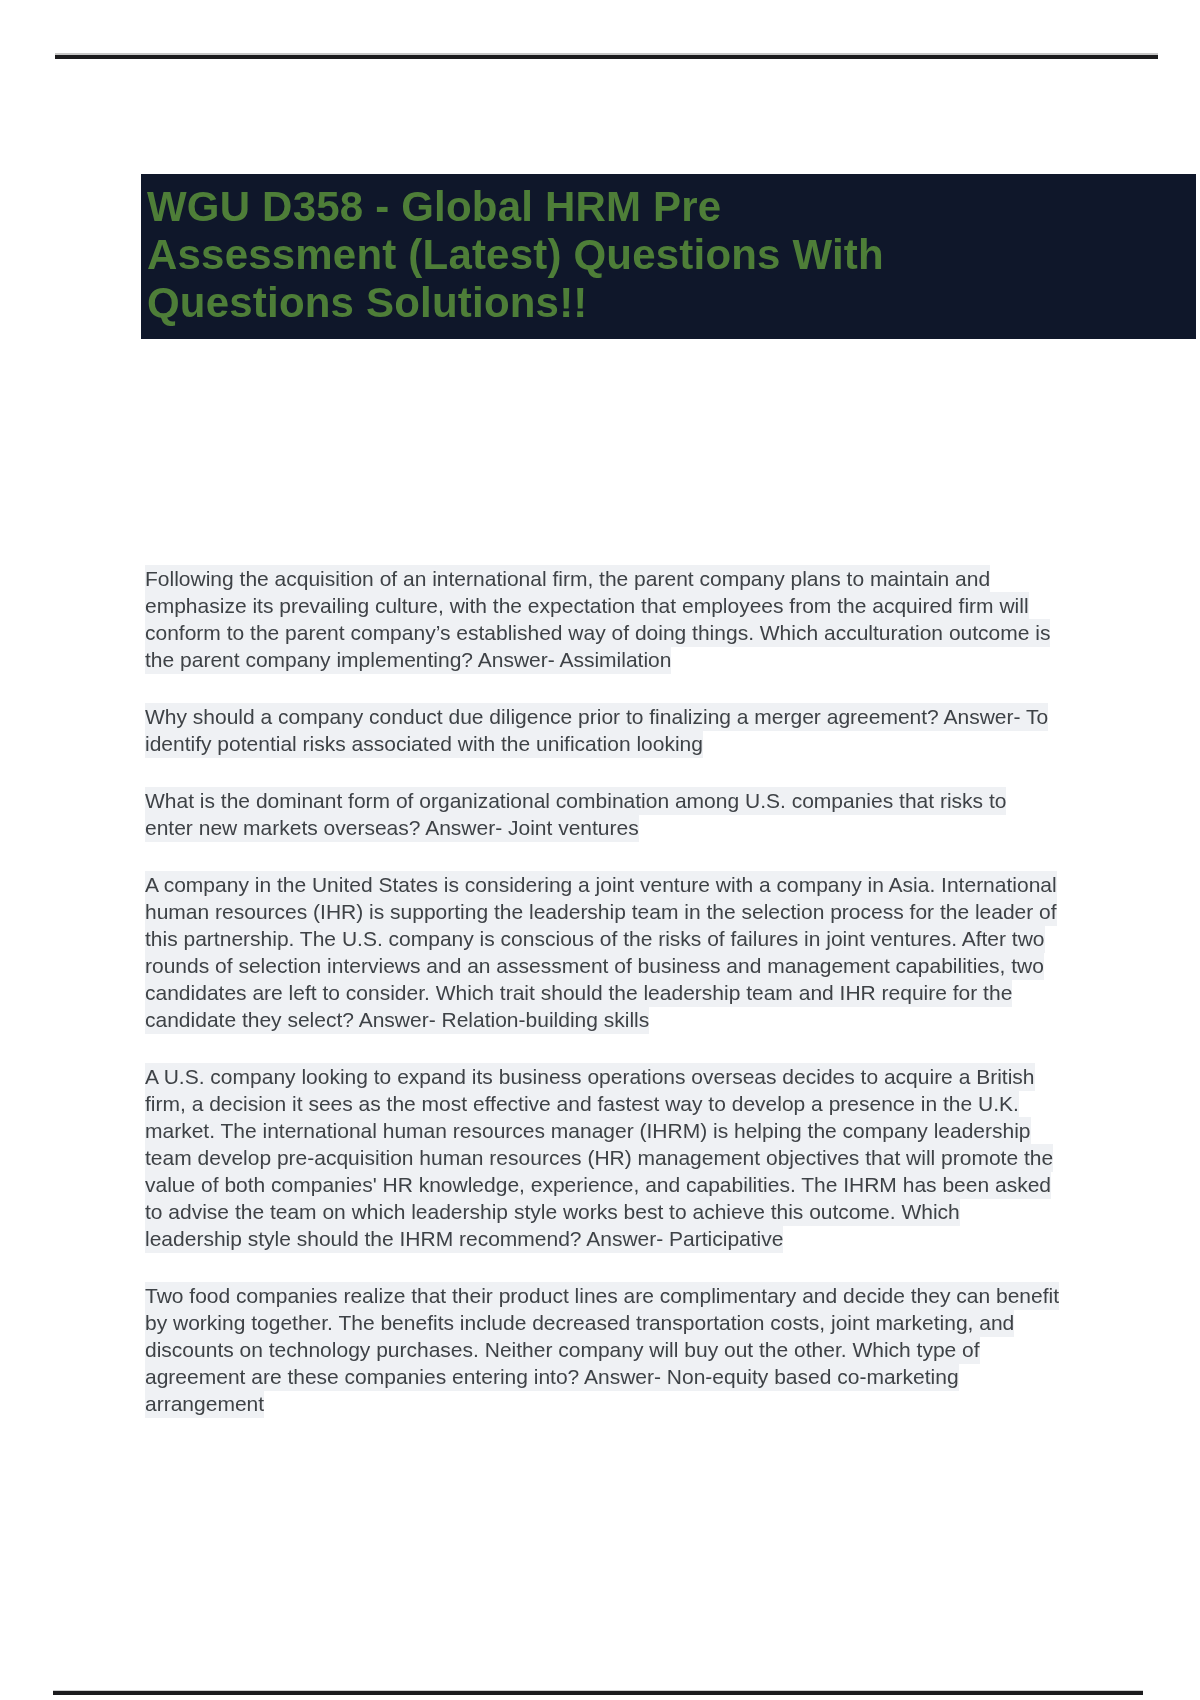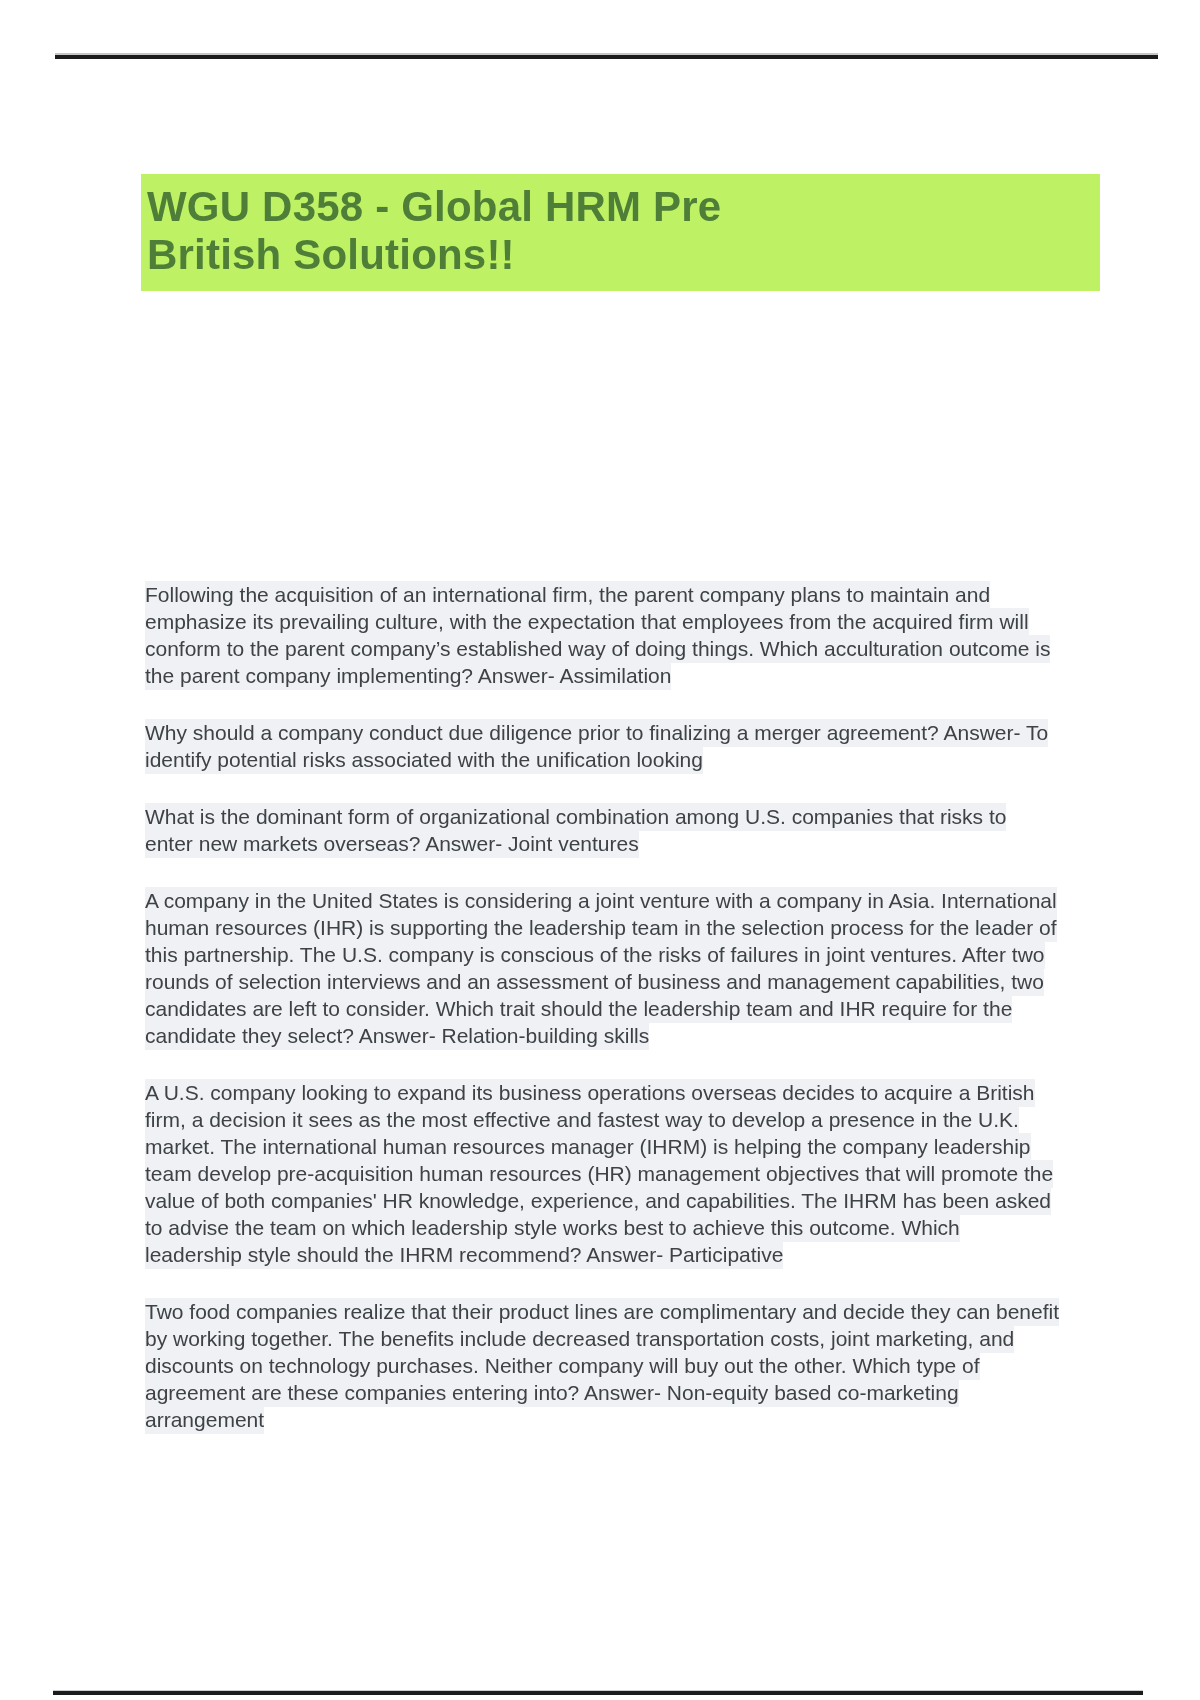--- a/index.html
+++ b/index.html
@@ -28,60 +28,61 @@
   .rule-bottom {
     left: 53px;
     top: 1691px;
     width: 1090px;
     box-shadow: 0 -1px 0 rgba(130,130,130,0.4);
   }
   .title-block {
     position: absolute;
     left: 141px;
     top: 174px;
-    width: 959px;
+    width: 1055px;
     box-sizing: border-box;
-    background: #bef264;
+    background: #0f172a;
     padding: 9px 0 12px 6px;
   }
   .title-line {
     font-size: 42px;
     font-weight: bold;
     line-height: 48px;
     color: #4e7e38;
     letter-spacing: 0.2px;
     white-space: nowrap;
   }
   .content {
     position: absolute;
     left: 145px;
     top: 565px;
     width: 914px;
   }
   .content p {
-    margin: 16px 0 30px 0;
+    margin: 0 0 30px 0;
     font-size: 21px;
     line-height: 27px;
     color: #3e4246;
   }
   .hl {
     background: #eff1f4;
     padding: 2px 0 3px 0;
     -webkit-box-decoration-break: clone;
     box-decoration-break: clone;
   }
 </style>
 </head>
 <body>
 
 <div class="rule rule-top"></div>
 
 <div class="title-block">
   <div class="title-line">WGU D358 - Global HRM Pre</div>
-  <div class="title-line">British Solutions!!</div>
+  <div class="title-line">Assessment (Latest) Questions With</div>
+  <div class="title-line">Questions Solutions!!</div>
 </div>
 
 <div class="content">
   <p><span class="hl">Following the acquisition of an international firm, the parent company plans to maintain and emphasize its prevailing culture, with the expectation that employees from the acquired firm will conform to the parent company’s established way of doing things. Which acculturation outcome is the parent company implementing? Answer- Assimilation</span></p>
   <p><span class="hl">Why should a company conduct due diligence prior to finalizing a merger agreement? Answer- To identify potential risks associated with the unification looking</span></p>
   <p><span class="hl">What is the dominant form of organizational combination among U.S. companies that risks to enter new markets overseas? Answer- Joint ventures</span></p>
   <p><span class="hl">A company in the United States is considering a joint venture with a company in Asia. International human resources (IHR) is supporting the leadership team in the selection process for the leader of this partnership. The U.S. company is conscious of the risks of failures in joint ventures. After two rounds of selection interviews and an assessment of business and management capabilities, two candidates are left to consider. Which trait should the leadership team and IHR require for the candidate they select? Answer- Relation-building skills</span></p>
   <p><span class="hl">A U.S. company looking to expand its business operations overseas decides to acquire a British firm, a decision it sees as the most effective and fastest way to develop a presence in the U.K. market. The international human resources manager (IHRM) is helping the company leadership team develop pre-acquisition human resources (HR) management objectives that will promote the value of both companies' HR knowledge, experience, and capabilities. The IHRM has been asked to advise the team on which leadership style works best to achieve this outcome. Which leadership style should the IHRM recommend? Answer- Participative</span></p>
   <p><span class="hl">Two food companies realize that their product lines are complimentary and decide they can benefit by working together. The benefits include decreased transportation costs, joint marketing, and discounts on technology purchases. Neither company will buy out the other. Which type of agreement are these companies entering into? Answer- Non-equity based co-marketing arrangement</span></p>
 </div>

